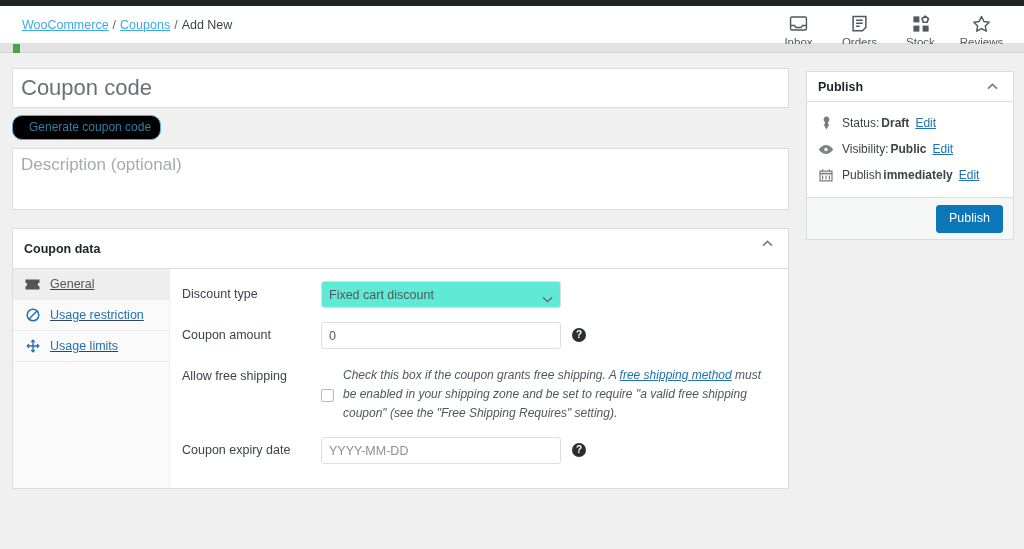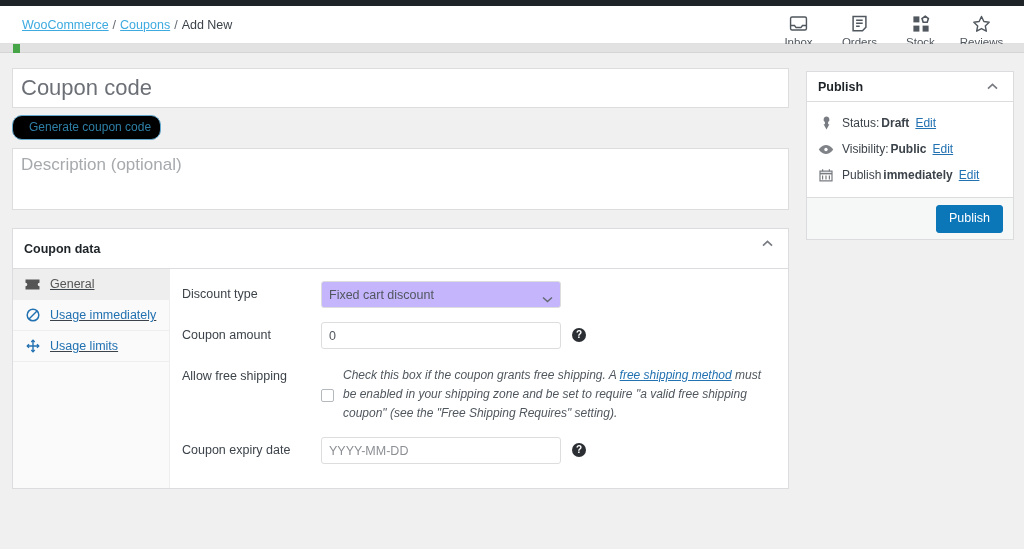--- a/index.html
+++ b/index.html
@@ -195,21 +195,21 @@
     color: #3c434a;
     padding-top: 6px;
     line-height: 15px;
   }
   .field-ctrl { flex: 1; display: flex; align-items: flex-start; }
 
   select.wc-select {
     width: 240px; height: 27px;
     border: 1px solid #ddd;
     border-radius: 3px;
-    background: #c4b5fd;
+    background: #5eead4;
     font-size: 12.5px;
     color: #50575e;
     padding: 0 24px 0 7px;
     font-family: "Liberation Sans", sans-serif;
     -webkit-appearance: none; appearance: none;
     outline: none;
     cursor: pointer;
   }
   .select-wrap { position: relative; width: 240px; }
   .select-chevron {
@@ -410,21 +410,21 @@
             <span>General</span>
           </li>
 
           <li class="tab">
             <span class="tab-ico">
               <svg width="14" height="14" viewBox="0 0 14 14" fill="none" stroke="currentColor" stroke-width="1.5">
                 <circle cx="7" cy="7" r="5.8"></circle>
                 <path d="M3 11L11 3"></path>
               </svg>
             </span>
-            <span>Usage immediately</span>
+            <span>Usage restriction</span>
           </li>
 
           <li class="tab">
             <span class="tab-ico">
               <svg width="14" height="14" viewBox="0 0 14 14" fill="none" stroke="currentColor" stroke-width="1.4">
                 <path d="M7 1.3v11.4M1.3 7h11.4"></path>
                 <path d="M5.3 3L7 1.3 8.7 3M5.3 11L7 12.7 8.7 11M3 5.3L1.3 7 3 8.7M11 5.3L12.7 7 11 8.7"></path>
               </svg>
             </span>
             <span>Usage limits</span>

